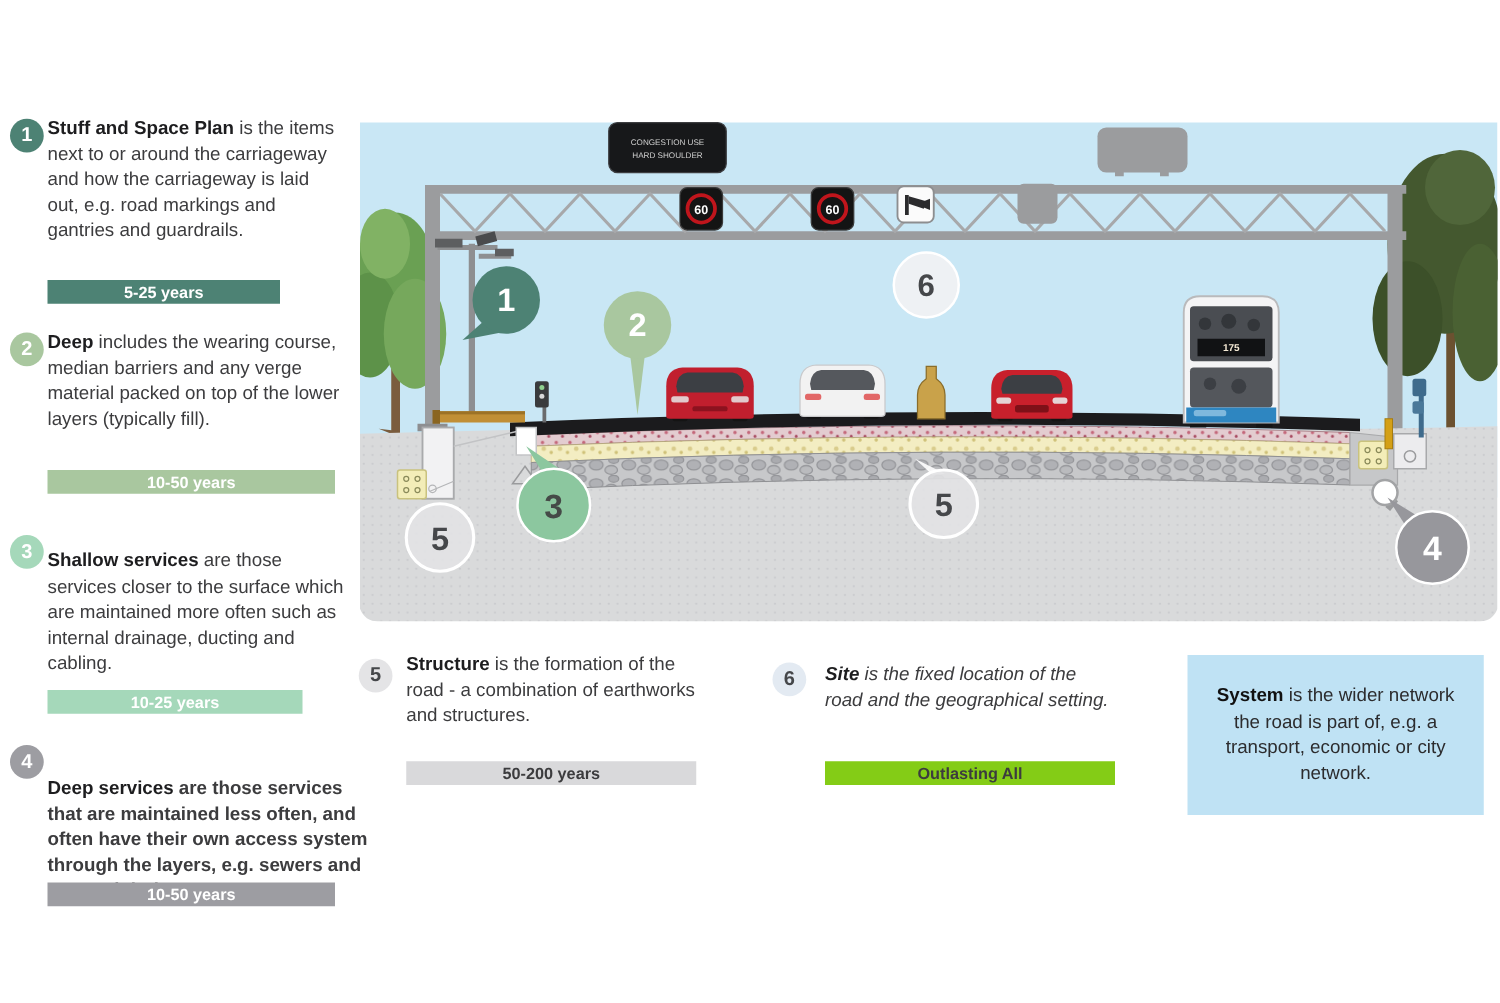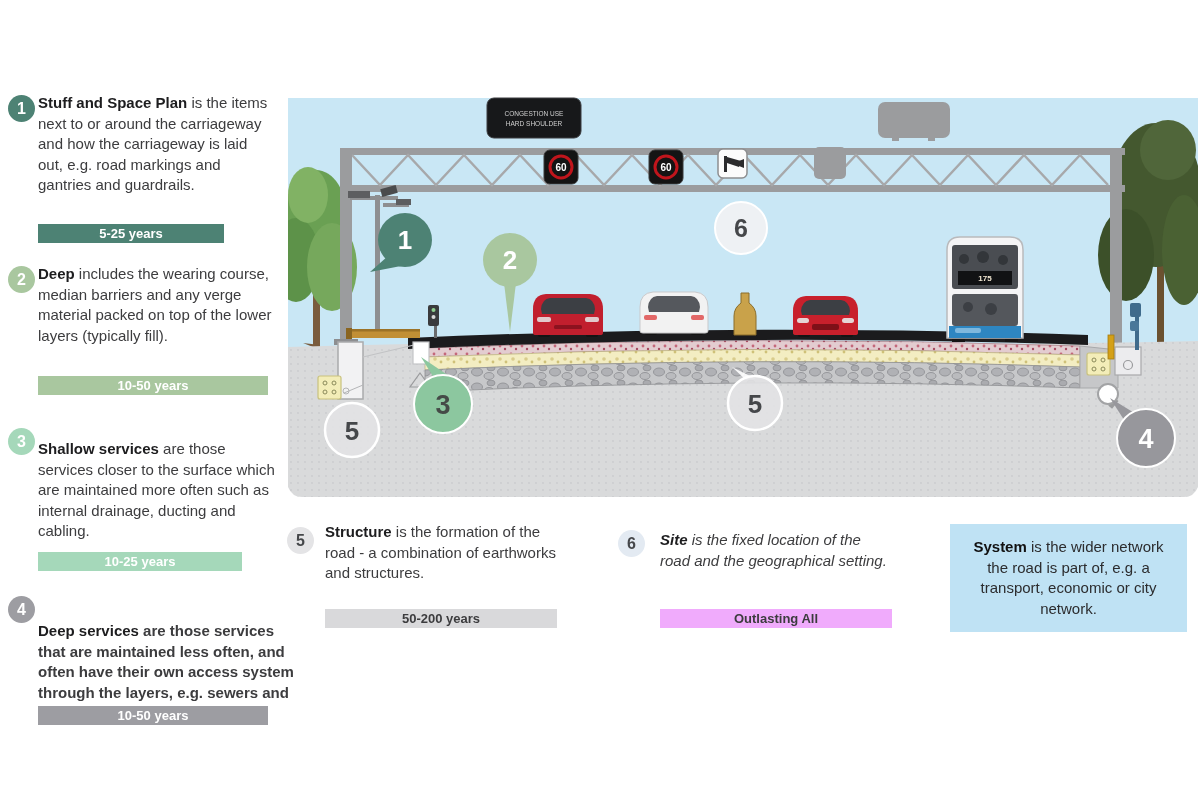--- a/index.html
+++ b/index.html
@@ -18,23 +18,23 @@
     font-size:13px; font-weight:bold; color:#fff; }
   .badge-dark-text { color:#3c3c3e; }
 
   .c1 { background:#4d8274; }
   .c2 { background:#a9c79f; }
   .c3 { background:#a5d8ba; }
   .c4 { background:#9d9da2; }
   .c5 { background:#e4e4e6; }
   .c6 { background:#e3eaf2; }
   .b5 { background:#d9d9db;text-align:right; }
-  .b6 { background:#f0abfc; }
-
-  .system-box { position:absolute; left:950px; top:524px; width:237px; height:108px;
+  .b6 { background:#84cc16; }
+
+  .system-box { position:absolute; left:950px; top:524px; width:237px; height:128px;
     background:#bfe2f4; display:flex; align-items:center; justify-content:center;
     text-align:center; font-size:15px; line-height:20.5px; color:#2c2c2e; padding:8px 14px; }
   .system-box b { color:#111; }
 
   svg text { font-family:"Liberation Sans", sans-serif; }
 </style>
 </head>
 <body>
 
 <div class="canvas">

